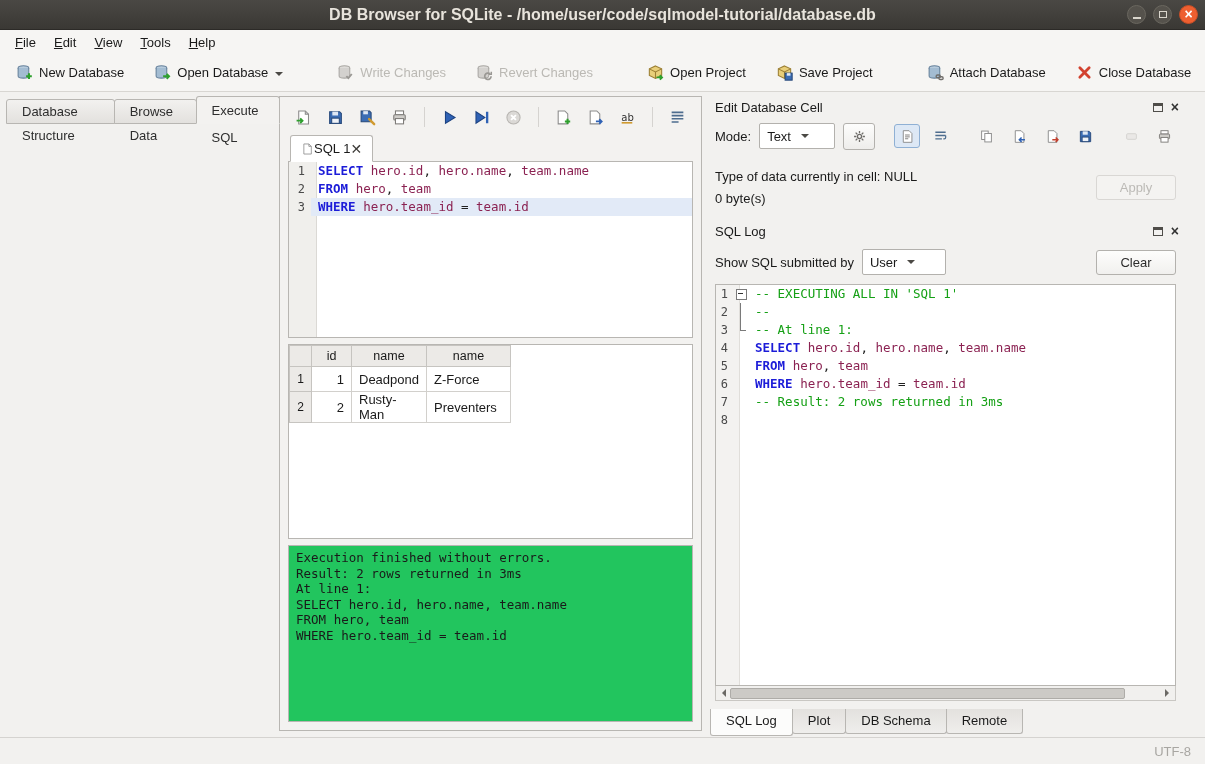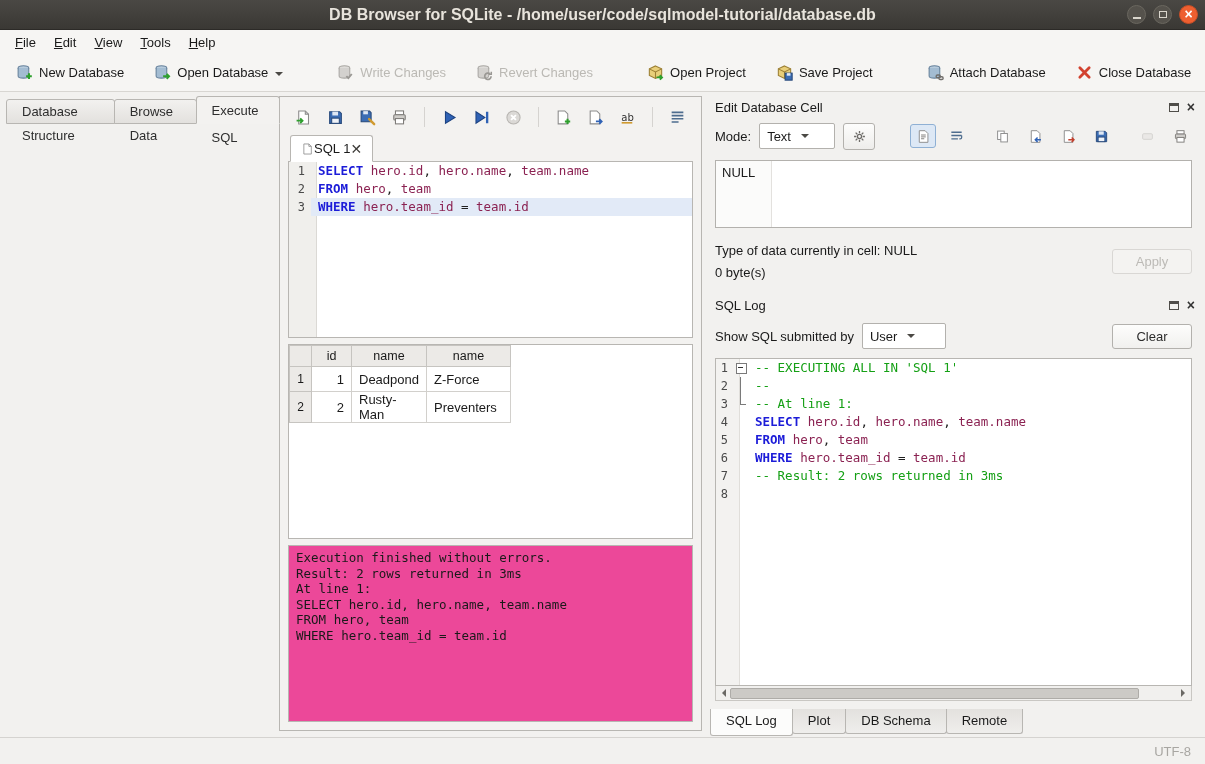--- a/index.html
+++ b/index.html
@@ -41,21 +41,21 @@
   .tbtn { display:flex; align-items:center; gap:6px; padding:5px 8px; border-radius:3px; white-space:nowrap; }
   .tbtn.disabled .lbl { color:#bbb9b4; }
   .tsep { width:1px; height:24px; background:#d8d6d2; margin:0 5px; }
   .ic { width:17px; height:17px; display:block; }
   .drop-arrow { width:0; height:0; border:4px solid transparent; border-top-color:#4b4945; margin:6px 0 0 1px; }
 
   
   .content { flex:1; display:flex; min-height:0; }
   .left-area { width:702px; flex:0 0 702px; display:flex; flex-direction:row; padding:4px 0 0 6px; }
   .splitter { width:8px; flex:0 0 8px; }
-  .right-area { flex:1; display:flex; flex-direction:column; padding:4px 8px 0 0; min-width:0; }
+  .right-area { flex:1; display:flex; flex-direction:column; padding:4px 24px 0 0; min-width:0; }
 
   
   .main-tabs { display:flex; align-items:flex-end; position:relative; z-index:5; margin-bottom:-1px; height:28px; }
   .mtab {
     height:25px; line-height:24px; padding:0 15px; margin-right:-1px;
     background:linear-gradient(#f2f1ef,#e3e1de); border:1px solid #b8b6b2;
     border-radius:3px 3px 0 0; color:#2e2e2e;
   }
   .mtab.active { background:#f3f2f0; height:28px; line-height:27px; border-bottom:1px solid #f3f2f0; position:relative; z-index:6; }
 
@@ -103,21 +103,21 @@
 
   
   .results-area { height:195px; flex:0 0 195px; background:#fff; border:1px solid #b8b6b2; margin-top:6px; overflow:hidden; }
   table.grid { border-collapse:collapse; font-size:13px; }
   .grid th, .grid td { border:1px solid #d2d0cc; height:25px; padding:0 7px; background:#fff; }
   .grid th { background:#eceae7; border-color:#c6c4c0; font-weight:normal; text-align:center; height:21px; font-size:12.5px; }
   .grid th.rowhdr { width:22px; padding:0 4px; font-size:12px; }
   .grid td.num { text-align:right; }
 
   
-  .message-area { flex:1; background:#ec4899; border:1px solid #b8b6b2; margin-top:6px; padding:4px 7px; overflow:hidden; min-height:0; }
+  .message-area { flex:1; background:#22c55e; border:1px solid #b8b6b2; margin-top:6px; padding:4px 7px; overflow:hidden; min-height:0; }
   .msg { margin:0; font-family:"DejaVu Sans Mono","Liberation Mono",monospace; font-size:12.5px; line-height:15.5px; white-space:pre-wrap; }
 
   
   .dock-title { height:22px; flex:0 0 22px; display:flex; align-items:center; padding-left:5px; position:relative; }
   .dock-btns { position:absolute; right:2px; top:4px; display:flex; gap:8px; align-items:center; }
   .float-glyph { width:10px; height:9px; border:1px solid #4f4d49; border-top-width:3px; }
   .close-glyph { font-size:14px; color:#333; line-height:1; font-weight:bold; }
 
   .mode-row { height:36px; flex:0 0 36px; display:flex; align-items:center; gap:8px; padding-left:5px; }
   .combo {
@@ -486,26 +486,20 @@
           <div class="cibtn">
             <svg class="ic" style="width:15px;height:15px" viewBox="0 0 16 16">
               <rect x="4.2" y="1.8" width="7.6" height="3.6" fill="#fff" stroke="#7e7c79"></rect>
               <rect x="2.6" y="5.4" width="10.8" height="5" rx="1" fill="#cfcdc9" stroke="#7e7c79"></rect>
               <rect x="4.2" y="9" width="7.6" height="5" fill="#fff" stroke="#7e7c79"></rect>
             </svg>
           </div>
         </div>
       </div>
 
-      <div class="cell-editor">
-        <div class="cell-gutter">
-          <span>NULL</span>
-        </div>
-        <div style="flex:1"></div>
-      </div>
 
       <div class="cell-info">
         <div class="texts">
           <div class="type-text">Type of data currently in cell: NULL</div>
           <div>0 byte(s)</div>
         </div>
         <div class="btn disabled">Apply</div>
       </div>
 
       <div class="dock-title" style="margin-top:10px">

